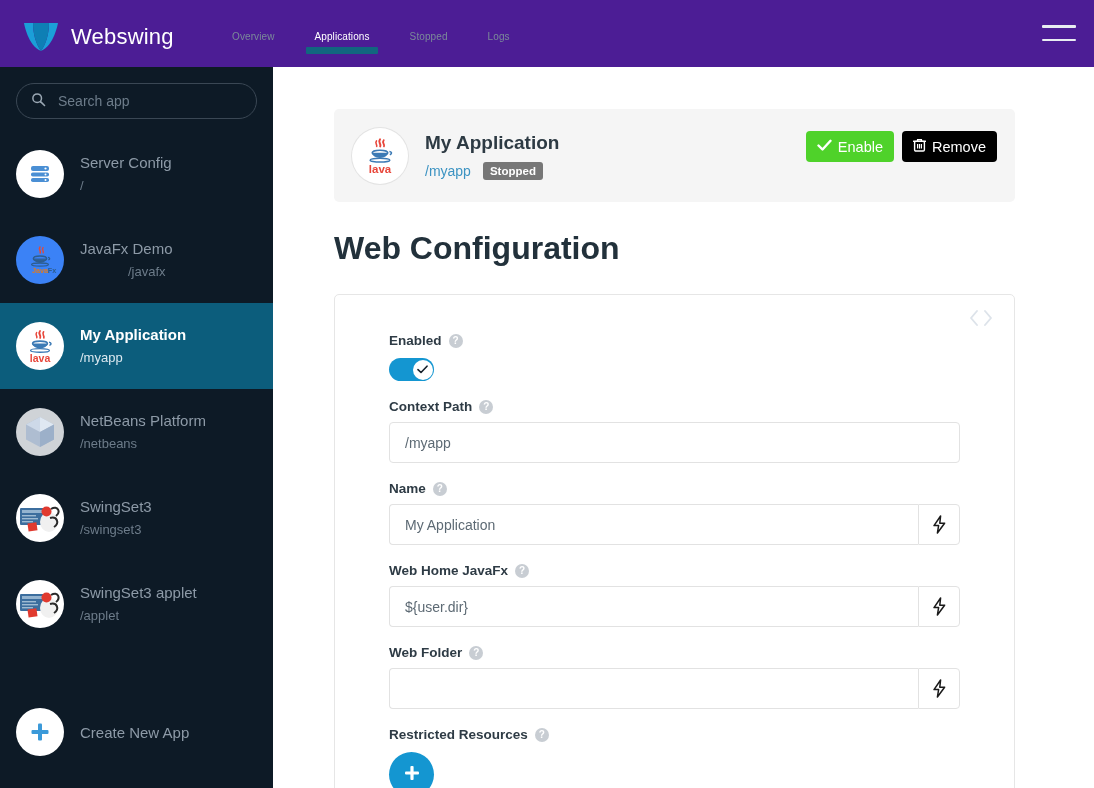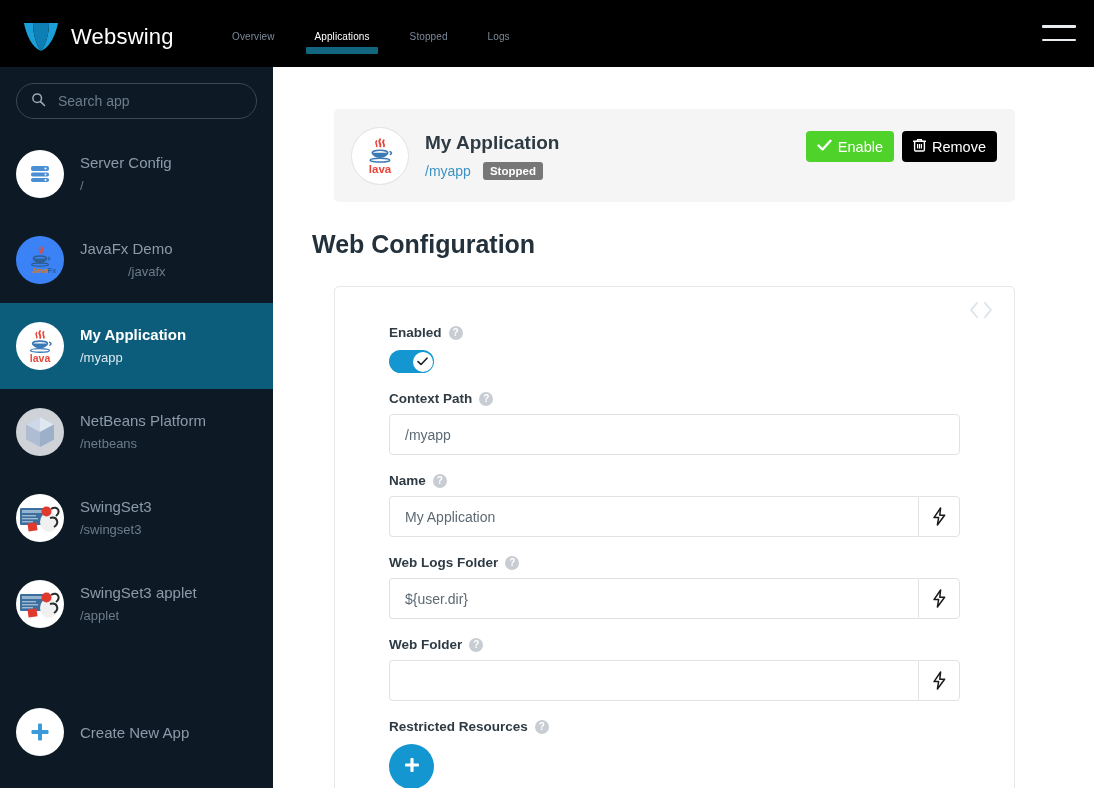--- a/index.html
+++ b/index.html
@@ -8,21 +8,21 @@
     width: 1094px; height: 788px;
     overflow: hidden;
     background: #ffffff;
     font-family: "Liberation Sans", sans-serif;
   }
   #app { position: relative; width: 1094px; height: 788px; overflow: hidden; }
 
   
   .topbar {
     position: absolute; top: 0; left: 0; width: 1094px; height: 73px;
-    background: #000000;
+    background: #4c1d95;
     display: flex; align-items: center;
   }
   .brand { display: flex; align-items: center; margin-left: 22px; width: 182px; }
   .brand-logo { width: 38px; height: 34px; flex: 0 0 auto; }
   .brand-name {
     color: #ffffff; font-size: 22px; margin-left: 11px; letter-spacing: .2px;
     font-weight: 400;
   }
   .nav { display: flex; align-items: center; height: 67px; margin-left: 28px; }
   .nav-item {
@@ -111,21 +111,21 @@
   .btn {
     display: flex; align-items: center; border: 0; border-radius: 4px;
     color: #ffffff; font-size: 14.5px; height: 31px; padding: 0 11px;
     cursor: pointer; font-family: "Liberation Sans", sans-serif;
   }
   .btn-enable { background: #4fd22a; margin-right: 8px; }
   .btn-remove { background: #000000; }
   .btn svg { margin-right: 6px; }
 
   .section-title {
-    margin: 28px 0 0 39px; font-size: 25px; color: #22313b; font-weight: bold;
+    margin: 28px 0 0 61px; font-size: 32px; color: #22313b; font-weight: bold;
   }
 
   .config-panel {
     margin: 27px 79px 0 61px; background: #ffffff;
     border: 1px solid #e6e6e6; border-radius: 5px;
     min-height: 520px; position: relative; padding: 20px 54px 0 54px;
   }
   .code-icon {
     position: absolute; top: 14px; right: 20px; cursor: pointer;
   }
@@ -420,21 +420,21 @@
       <div class="input-row with-btn">
         <input class="text-input" type="text" value="My Application" style="">
         <span class="flash-btn">
           <svg width="15" height="19" viewBox="0 0 15 19">
               <path d="M8.6 1 L2 10.6 H6.6 L5.4 18 L12.6 8.2 H7.8 Z" fill="none" stroke="#1a1a1a" stroke-width="1.5" stroke-linejoin="round"></path>
             </svg>
         </span>
       </div>
 
       <div class="field-label">
-        <span>Web Logs Folder</span>
+        <span>Web Home JavaFx</span>
         <span class="help-icon">?</span>
       </div>
       <div class="input-row with-btn">
         <input class="text-input" type="text" value="${user.dir}" style="">
         <span class="flash-btn">
           <svg width="15" height="19" viewBox="0 0 15 19">
               <path d="M8.6 1 L2 10.6 H6.6 L5.4 18 L12.6 8.2 H7.8 Z" fill="none" stroke="#1a1a1a" stroke-width="1.5" stroke-linejoin="round"></path>
             </svg>
         </span>
       </div>

